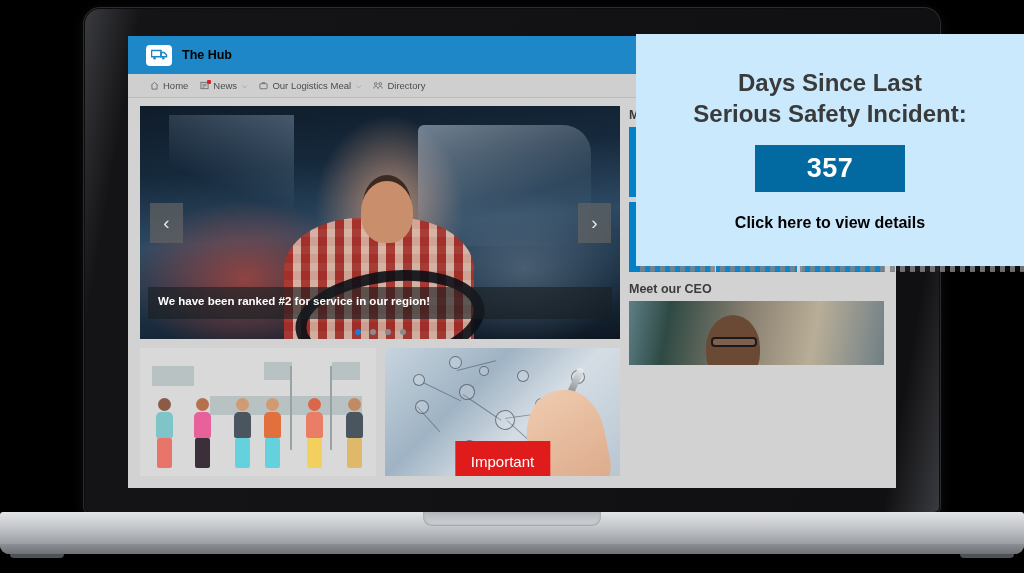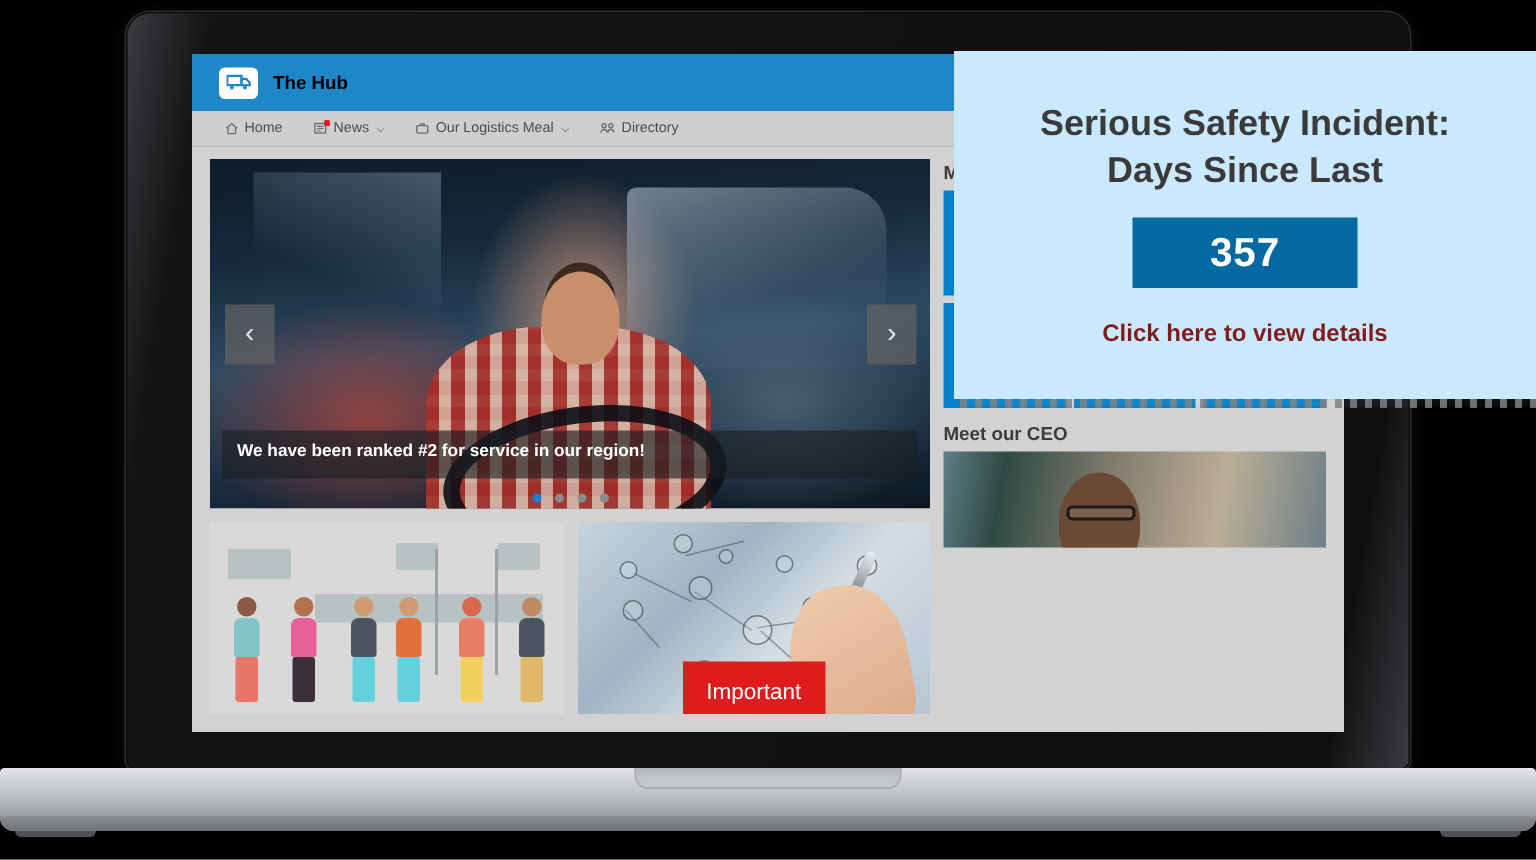--- a/index.html
+++ b/index.html
@@ -60,21 +60,21 @@
   }
   #brand-logo{
     width:26px; height:21px; background:#fff; border-radius:4px;
     display:flex; align-items:center; justify-content:center; margin-right:10px;
   }
   #brand-title{ color:#000000; font-size:12.5px; font-weight:bold; }
 
   
   #site-nav{
     height:24px; background:#cfcfcf; border-bottom:1px solid #bcbcbc;
-    display:flex; align-items:center; padding:0 22px; gap:21px;
+    display:flex; align-items:center; padding:0 22px; gap:12px;
   }
   .nav-item{ display:flex; align-items:center; gap:4px; font-size:9.5px; color:#4b4b4b; position:relative; white-space:nowrap; }
   .nav-icon{ display:inline-flex; align-items:center; }
   .nav-caret{ font-size:7px; margin-left:1px; }
   #nav-news-badge{
     position:absolute; left:7px; top:0px; width:4px; height:4px; background:#e02020; border-radius:1px;
   }
 
   
   #page-body{ display:flex; padding:8px 10px 0 12px; gap:9px; }
@@ -207,21 +207,21 @@
     cursor:pointer;
   }
   #safety-title{
     color:#3a3a3a; font-size:24px; font-weight:bold; text-align:center; line-height:1.28;
   }
   #safety-counter{
     margin-top:16px; background:#0369a1; color:#fff;
     font-size:27px; font-weight:bold; padding:8px 52px; letter-spacing:.5px;
   }
   #safety-cta{
-    margin-top:22px; color:#7f1d1d; font-size:16px; font-weight:bold;
+    margin-top:22px; color:#000000; font-size:16px; font-weight:bold;
   }
   #safety-overlay-shadow{
     position:absolute; left:640px; top:266px; width:388px; height:6px; z-index:29;
     background:repeating-linear-gradient(90deg, rgba(120,125,130,.85) 0 5px, rgba(0,0,0,0) 5px 10px);
   }
 </style>
 </head>
 <body>
 
 <div id="laptop-device">
@@ -476,18 +476,18 @@
   <div id="laptop-base">
     <div id="laptop-trackpad-notch"></div>
     <div id="laptop-foot-left"></div>
     <div id="laptop-foot-right"></div>
   </div>
 </div>
 
 <div id="safety-overlay-shadow"></div>
 <div id="safety-overlay">
   <div id="safety-title">
+    <div>Days Since Last</div>
     <div>Serious Safety Incident:</div>
-    <div>Days Since Last</div>
   </div>
   <div id="safety-counter">357</div>
   <div id="safety-cta">Click here to view details</div>
 </div>
 
 </body></html>

